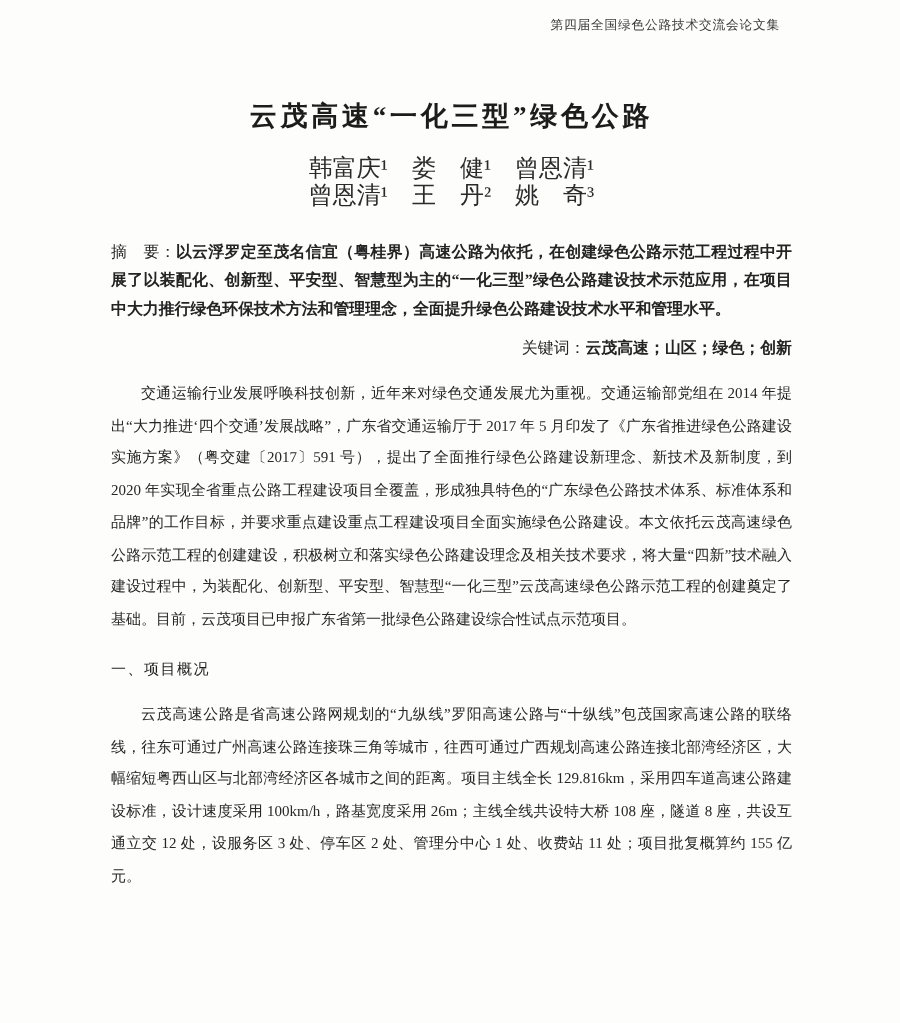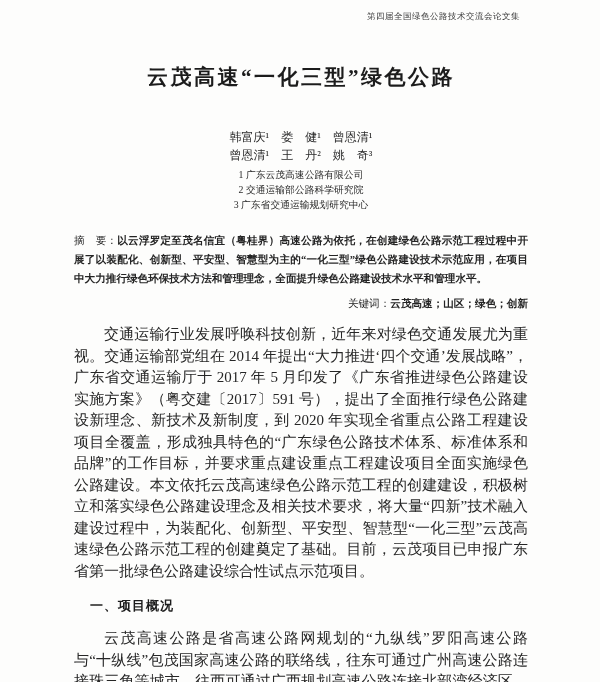--- a/index.html
+++ b/index.html
@@ -23,30 +23,30 @@
     position: absolute;
     top: 11px;
     right: 80px;
     font-size: 8.5px;
     color: #3a3a3a;
     letter-spacing: 0.5px;
   }
   .title {
     margin: 50px 0 0;
     text-align: center;
-    font-size: 21px;
+    font-size: 18px;
     line-height: 30px;
     letter-spacing: 2.5px;
     font-weight: bold;
     color: #1c1c1c;
   }
   .authors {
-    margin-top: 36px;
+    margin-top: 12px;
     text-align: center;
-    font-size: 12px;
+    font-size: 16px;
     line-height: 18px;
     color: #2a2a2a;
   }
   .affiliations {
     margin-top: 3px;
     text-align: center;
     font-size: 9.8px;
     line-height: 15px;
     color: #2a2a2a;
   }
@@ -61,55 +61,50 @@
   .keywords {
     margin: 9px 0 0;
     font-size: 10.6px;
     font-weight: 600;
     color: #242424;
     text-align: right;
   }
   .bold-label { font-weight: normal; }
   .body-para {
     margin: 13px 0 0;
-    font-size: 15px;
+    font-size: 10px;
     line-height: 21.5px;
     text-align: justify;
     text-indent: 2em;
     color: #262626;
   }
   .section-heading {
-    margin: 15px 16px 0;
-    font-size: 13px;
-    font-weight: bold;
+    margin: 15px 0 0;
+    font-size: 10px;
+    font-weight: normal;
     color: #1c1c1c;
     letter-spacing: 1px;
   }
 </style>
 </head>
 <body>
 
 <div class="page">
 
   <div class="header-note">第四届全国绿色公路技术交流会论文集</div>
 
   <div class="title">
     <div>云茂高速“一化三型”绿色公路</div>
   </div>
 
   <div class="authors">
     <div>韩富庆¹　娄　健¹　曾恩清¹</div>
     <div>曾恩清¹　王　丹²　姚　奇³</div>
   </div>
 
-  <div class="affiliations">
-    <div>1 广东云茂高速公路有限公司</div>
-    <div>2 交通运输部公路科学研究院</div>
-    <div>3 广东省交通运输规划研究中心</div>
-  </div>
 
   <p class="abstract"><span class="bold-label">摘　要：</span><span>以云浮罗定至茂名信宜（粤桂界）高速公路为依托，在创建绿色公路示范工程过程中开展了以装配化、创新型、平安型、智慧型为主的“一化三型”绿色公路建设技术示范应用，在项目中大力推行绿色环保技术方法和管理理念，全面提升绿色公路建设技术水平和管理水平。</span></p>
 
   <p class="keywords"><span class="bold-label">关键词：</span><span>云茂高速；山区；绿色；创新</span></p>
 
   <p class="body-para">交通运输行业发展呼唤科技创新，近年来对绿色交通发展尤为重视。交通运输部党组在 2014 年提出“大力推进‘四个交通’发展战略”，广东省交通运输厅于 2017 年 5 月印发了《广东省推进绿色公路建设实施方案》（粤交建〔2017〕591 号），提出了全面推行绿色公路建设新理念、新技术及新制度，到 2020 年实现全省重点公路工程建设项目全覆盖，形成独具特色的“广东绿色公路技术体系、标准体系和品牌”的工作目标，并要求重点建设重点工程建设项目全面实施绿色公路建设。本文依托云茂高速绿色公路示范工程的创建建设，积极树立和落实绿色公路建设理念及相关技术要求，将大量“四新”技术融入建设过程中，为装配化、创新型、平安型、智慧型“一化三型”云茂高速绿色公路示范工程的创建奠定了基础。目前，云茂项目已申报广东省第一批绿色公路建设综合性试点示范项目。</p>
 
   <h2 class="section-heading">一、项目概况</h2>
 
   <p class="body-para">云茂高速公路是省高速公路网规划的“九纵线”罗阳高速公路与“十纵线”包茂国家高速公路的联络线，往东可通过广州高速公路连接珠三角等城市，往西可通过广西规划高速公路连接北部湾经济区，大幅缩短粤西山区与北部湾经济区各城市之间的距离。项目主线全长 129.816km，采用四车道高速公路建设标准，设计速度采用 100km/h，路基宽度采用 26m；主线全线共设特大桥 108 座，隧道 8 座，共设互通立交 12 处，设服务区 3 处、停车区 2 处、管理分中心 1 处、收费站 11 处；项目批复概算约 155 亿元。</p>

